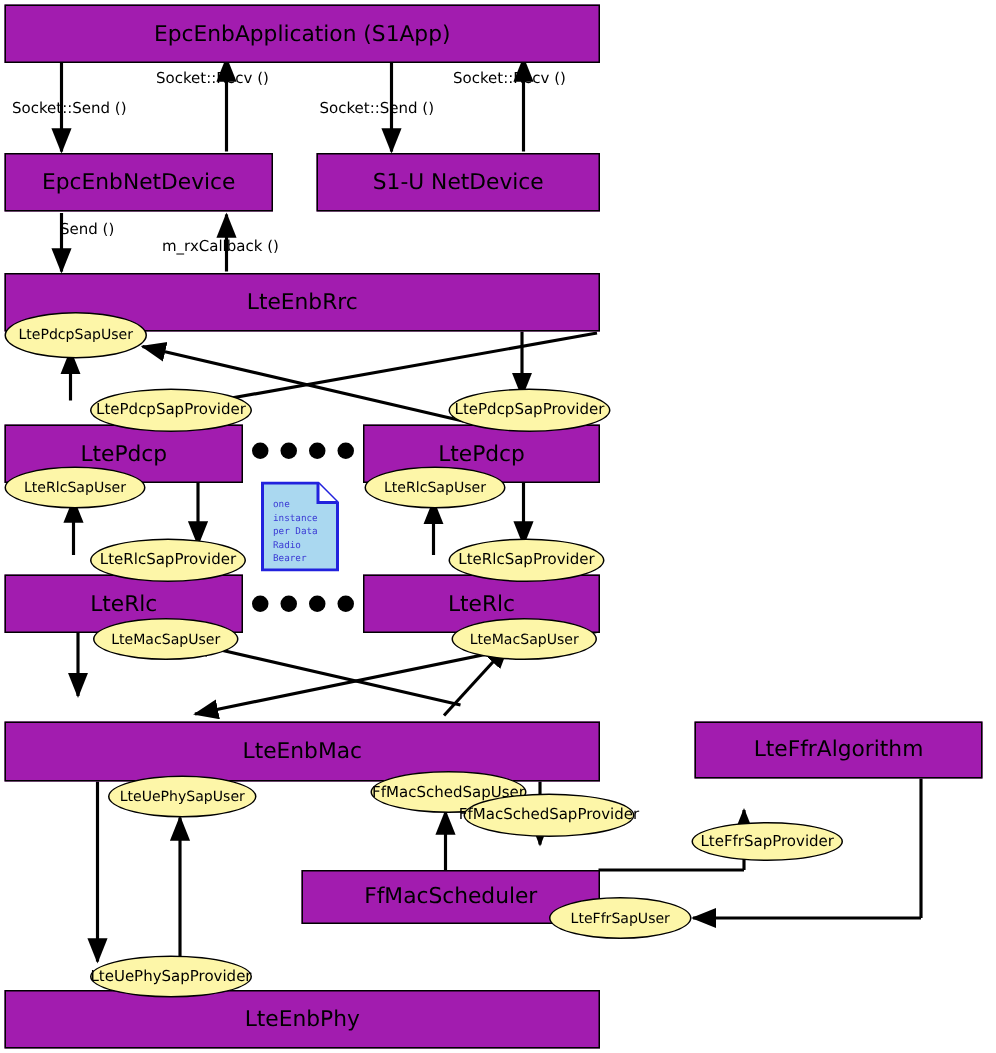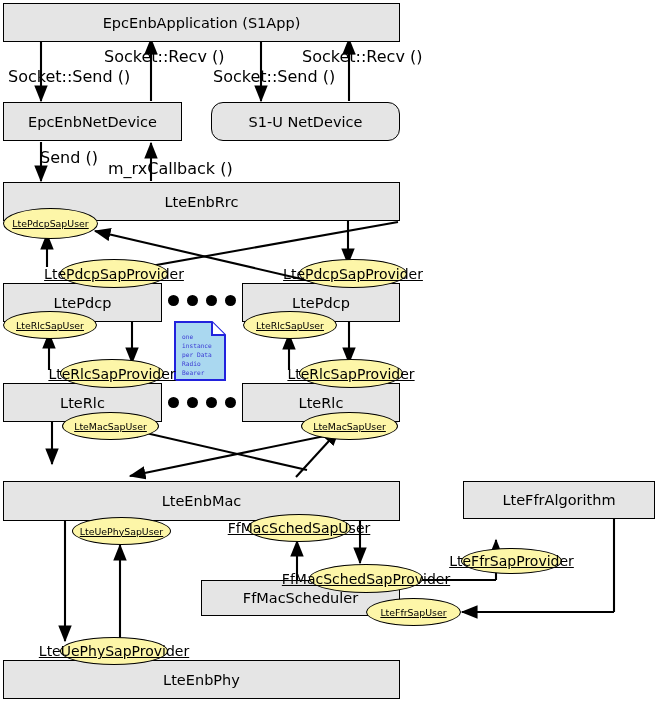--- a/index.html
+++ b/index.html
@@ -19,21 +19,21 @@
   }
   .svg-layer {
     position: absolute;
     left: 0;
     top: 0;
     width: 664px;
     height: 702px;
   }
   .box {
     position: absolute;
-    background: #e5e5e5;
+    background: #a21caf;
     border: 1.6px solid #000000;
     box-sizing: border-box;
     display: flex;
     align-items: center;
     justify-content: center;
     font-size: 14.5px;
     color: #000000;
     z-index: 3;
     font-family: "DejaVu Sans", sans-serif;
   }
@@ -44,26 +44,25 @@
     border-radius: 50%;
     box-sizing: border-box;
     display: flex;
     align-items: center;
     justify-content: center;
     font-size: 9.4px;
     color: #000000;
     z-index: 6;
     white-space: nowrap;
     font-family: "DejaVu Sans", sans-serif;
-    text-decoration: underline;
-  }
-  .sap.small { font-size: 14px; }
+  }
+  .sap.small { font-size: 10px; }
   .edge-label {
     position: absolute;
-    font-size: 16px;
+    font-size: 10px;
     color: #000000;
     white-space: nowrap;
     z-index: 7;
     font-family: "DejaVu Sans", sans-serif;
   }
   .note {
     position: absolute;
     z-index: 5;
   }
   .note-text {
@@ -161,21 +160,21 @@
   </svg>
 
   <div class="box" style="left:3px; top:3px; width:397px; height:39px;">
     <span>EpcEnbApplication (S1App)</span>
   </div>
 
   <div class="box" style="left:3px; top:102px; width:179px; height:39px;">
     <span>EpcEnbNetDevice</span>
   </div>
 
-  <div class="box" style="left:211px; top:102px; width:189px; height:39px;border-radius:12px;">
+  <div class="box" style="left:211px; top:102px; width:189px; height:39px;">
     <span>S1-U NetDevice</span>
   </div>
 
   <div class="box" style="left:3px; top:182px; width:397px; height:39px;">
     <span>LteEnbRrc</span>
   </div>
 
   <div class="box" style="left:3px; top:283px; width:159px; height:39px;">
     <span>LtePdcp</span>
   </div>
@@ -246,21 +245,21 @@
 
 
   <div class="sap" style="left:72px; top:517px; width:99px; height:28px;">
     <span>LteUePhySapUser</span>
   </div>
 
   <div class="sap small" style="left:247px; top:514px; width:104px; height:28px;">
     <span>FfMacSchedSapUser</span>
   </div>
 
-  <div class="sap small" style="left:309px; top:564px; width:114px; height:29px;justify-content:center;">
+  <div class="sap small" style="left:309px; top:529px; width:114px; height:29px;justify-content:center;">
     <span>FfMacSchedSapProvider</span>
   </div>
 
   <div class="sap small" style="left:461px; top:510px; width:101px; height:26px;margin-top:38px;">
     <span>LteFfrSapProvider</span>
   </div>
 
   <div class="sap" style="left:366px; top:598px; width:95px; height:28px;">
     <span>LteFfrSapUser</span>
   </div>

